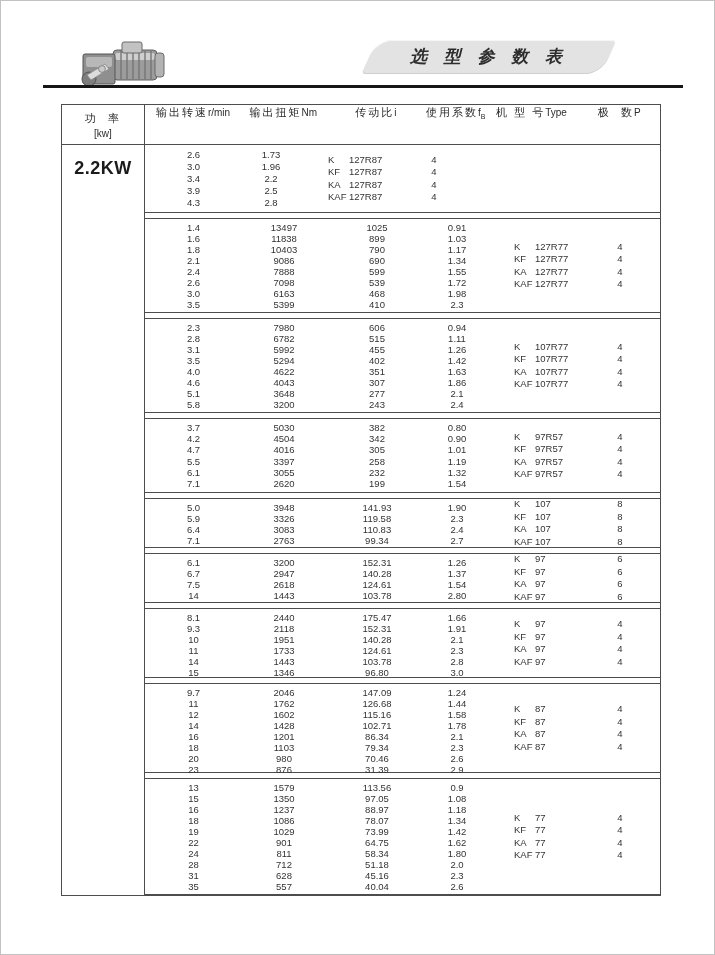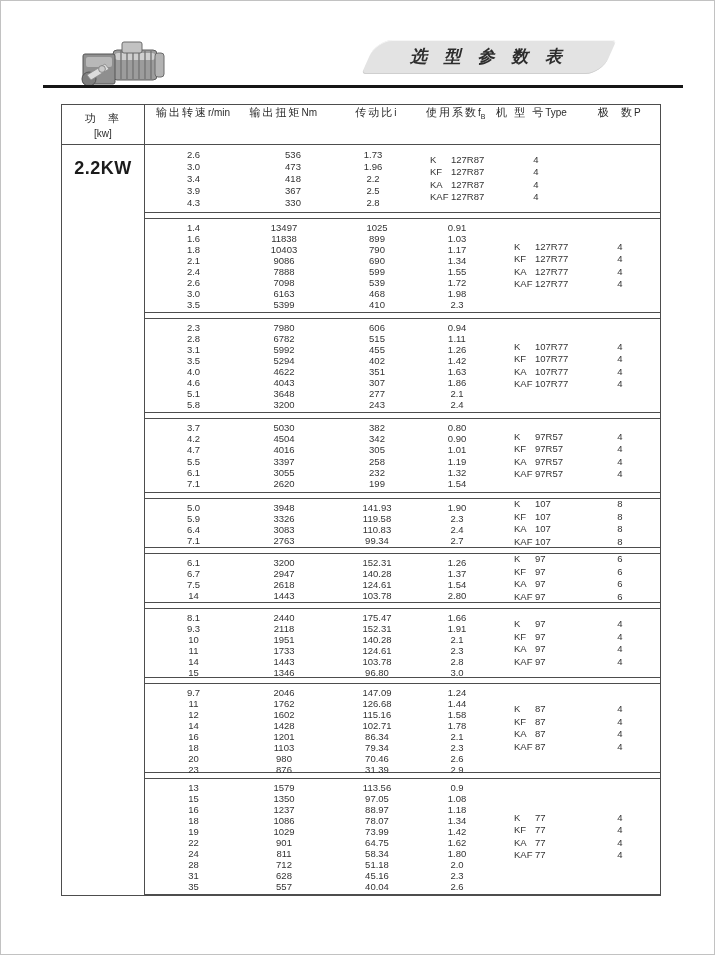--- a/index.html
+++ b/index.html
@@ -137,27 +137,20 @@
       <div class="power-cell">2.2KW</div>
       <div class="groups">
           <div class="group-box" style="height: 68px;">
             <div class="gcol col-speed">
               <div class="cell">2.6</div>
               <div class="cell">3.0</div>
               <div class="cell">3.4</div>
               <div class="cell">3.9</div>
               <div class="cell">4.3</div>
             </div>
-            <div class="gcol col-ratio">
-              <div class="cell">536</div>
-              <div class="cell">473</div>
-              <div class="cell">418</div>
-              <div class="cell">367</div>
-              <div class="cell">330</div>
-            </div>
             <div class="gcol col-fb">
               <div class="cell">1.73</div>
               <div class="cell">1.96</div>
               <div class="cell">2.2</div>
               <div class="cell">2.5</div>
               <div class="cell">2.8</div>
             </div>
             <div class="gcol col-type">
               <div class="cell"><span class="tprefix">K</span><span>127R87</span></div>
               <div class="cell"><span class="tprefix">KF</span><span>127R87</span></div>

